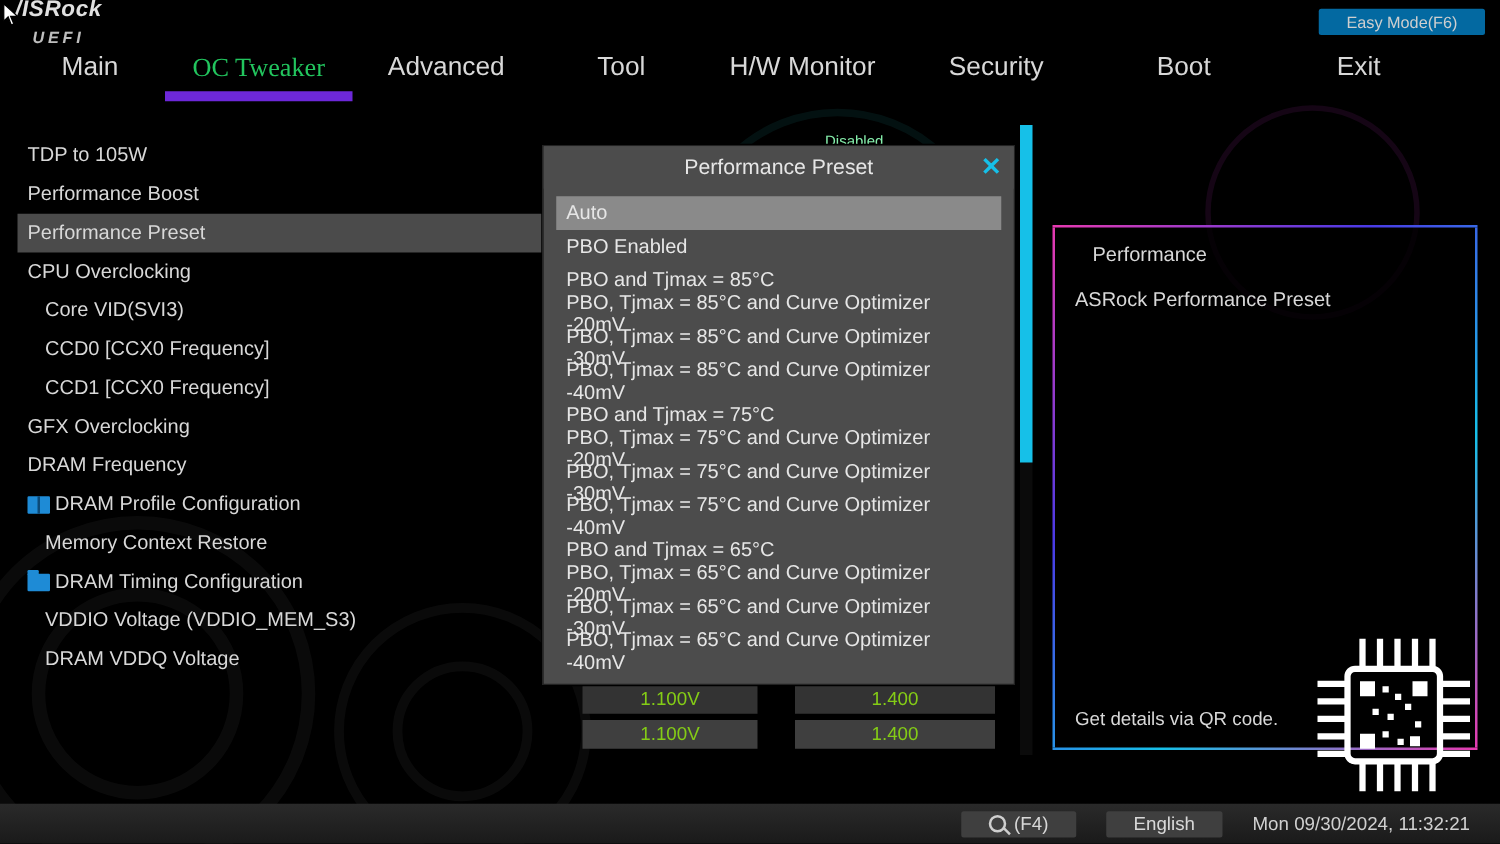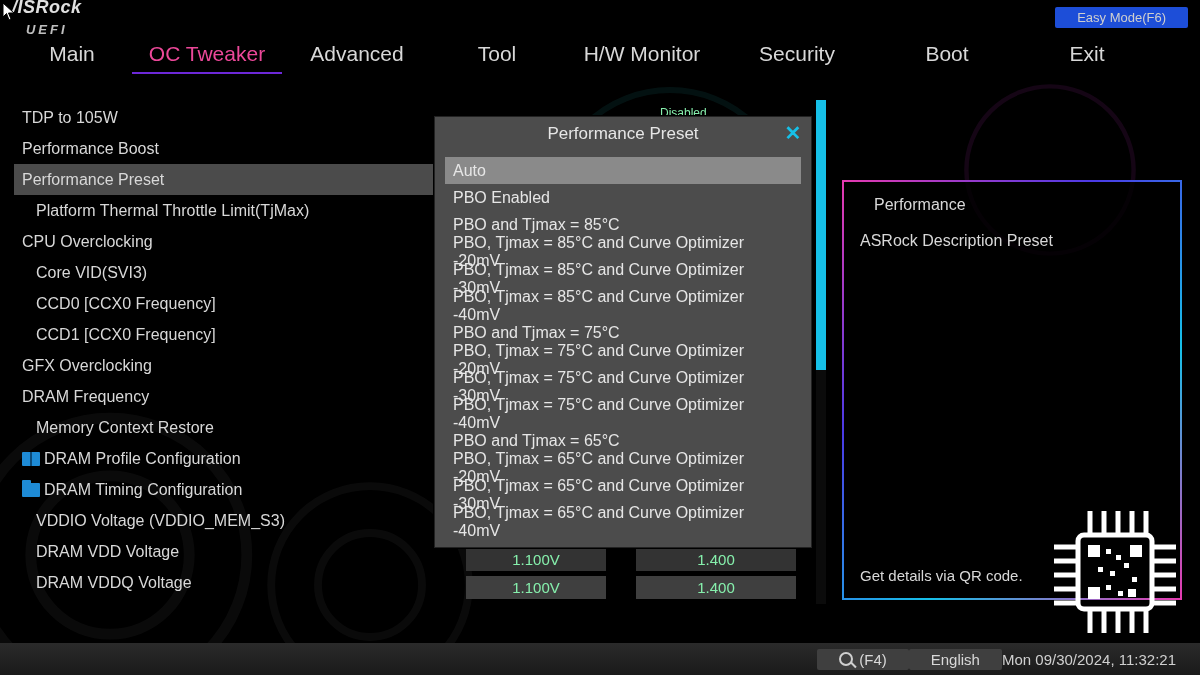--- a/index.html
+++ b/index.html
@@ -8,41 +8,41 @@
 
   
   .bg-gears { position: absolute; inset: 0; pointer-events: none; opacity: 0.10; z-index: 0; }
   .bg-gears svg { position: absolute; }
 
   
   .header { position: relative; z-index: 2; padding: 4px 12px 0 12px; }
   .brand-row { display: flex; align-items: center; justify-content: space-between; height: 26px; }
   .brand { font-weight: 700; font-style: italic; font-size: 18px; letter-spacing: 0.5px; color: #e0e0e0; display:flex; align-items:center; gap:4px;flex-direction:column;}
   .brand .uefi { font-style: italic; font-weight: 700; font-size: 13px; opacity: 0.85; letter-spacing: 3px; }
-  .easy-mode { background: #1d4ed8; color: #cfcfcf; padding: 3px 22px; font-size: 13px; border-radius: 2px; cursor: pointer; text-align: center; }
+  .easy-mode { background: #0369a1; color: #cfcfcf; padding: 3px 22px; font-size: 13px; border-radius: 2px; cursor: pointer; text-align: center; }
 
   .tabs { display: flex; gap: 0; margin-top: 6px; border-bottom: 0; }
   .tab { flex: none; padding: 6px 0; font-size: 21px; color: #d8d8d8; cursor: pointer; text-align: center; }
-  .tab.active { color: #ec4899; border-bottom: 2px solid #6d28d9; }
+  .tab.active { color: #22c55e; border-bottom: 8px solid #6d28d9; font-family: Liberation Serif, serif; }
 
   
   .main { position: relative; z-index: 1; display: flex; padding: 28px 4px 0 14px; height: 560px; }
   .left-col { width: 440px; flex: none; }
   .mid-col  { width: 370px; flex: none; padding-left: 20px; }
 
   .setting-row { display: flex; align-items: center; height: 31px; font-size: 16px; padding-left: 8px; }
   .setting-row.indent { padding-left: 22px; }
   .setting-row.selected { background: #4b4b4b; }
   .setting-row .icon-slot { width: 22px; display: inline-flex; align-items: center; }
   .folder-blue { width: 18px; height: 14px; background: #1e8bd6; border-radius: 1px; position: relative; }
   .folder-blue::before { content:''; position:absolute; top:-3px; left:0; width:9px; height:4px; background:#1e8bd6; border-radius:1px 1px 0 0;}
   .book-icon { width: 18px; height: 14px; background: #1e8bd6; border-radius: 1px; position:relative; }
   .book-icon::after { content:''; position:absolute; left:8px; top:0; width:2px; height:100%; background:#0c4a78; }
 
-  .value-box { background: #3f3f3f; color: #86efac; font-size: 15px; text-align: center; padding: 3px 0; margin-bottom: 4px; width: 140px; }
+  .value-box { background: #3f3f3f; color: #84cc16; font-size: 15px; text-align: center; padding: 3px 0; margin-bottom: 4px; width: 140px; }
   .value-pair { display:flex; gap:30px; }
 
   
   .scroll-rail { position:absolute; left: 816px; top: 100px; width: 10px; height: 504px; background: #0b0b0b; }
   .scroll-thumb { position:absolute; left: 816px; top: 100px; width: 10px; height: 270px; background: #16c0e8; }
 
   
   .bg-value { position:absolute; color:#86efac; font-size:12px; }
 
   
@@ -57,21 +57,21 @@
   
   .modal { position: absolute; z-index: 5; left: 434px; top: 116px; width: 378px; background: #4c4c4c; border: 1px solid #222; box-shadow: 0 0 0 1px #000; }
   .modal-title-row { display:flex; align-items:center; justify-content:center; position:relative; height: 34px; background:#4c4c4c; }
   .modal-title { font-size: 17px; color:#e6e6e6; }
   .modal-close { position:absolute; right:8px; top:6px; width:20px; height:20px; color:#16c0e8; font-weight:700; font-size:20px; cursor:pointer; display:flex; align-items:center; justify-content:center;}
   .modal-list { padding: 6px 10px 12px 10px; }
   .modal-item { height: 27px; display:flex; align-items:center; padding: 0 8px; font-size: 16px; color:#e6e6e6; cursor:pointer; }
   .modal-item.selected { background: #8a8a8a; }
 
   
-  .footer { position:absolute; bottom:0; left:0; right:0; height: 32px; background: linear-gradient(#2a2a2a,#1a1a1a); display:flex; align-items:center; justify-content:flex-end; padding: 12px 24px; font-size: 15px; z-index:3; }
+  .footer { position:absolute; bottom:0; left:0; right:0; height: 32px; background: linear-gradient(#2a2a2a,#1a1a1a); display:flex; align-items:center; justify-content:flex-end; gap: 24px; padding: 12px 24px; font-size: 15px; z-index:3; }
   .footer .lang-btn, .footer .search-btn { background:#3f3f3f; padding: 2px 22px; border-radius:2px; display:flex; align-items:center; gap:6px; cursor:pointer;}
   .footer .clock { color:#d0d0d0; }
 
   .mag { width:14px; height:14px; border:2px solid #cfcfcf; border-radius:50%; position:relative; }
   .mag::after { content:''; position:absolute; width:7px; height:2px; background:#cfcfcf; transform:rotate(45deg); right:-6px; bottom:-2px; }
 
   .cursor { position:absolute; top:2px; left:2px; z-index:20; }
 </style>
 </head>
 <body>
@@ -133,84 +133,78 @@
   <div class="left-col" id="settings-list">
       <div class="setting-row">
         <span>TDP to 105W</span>
       </div>
       <div class="setting-row">
         <span>Performance Boost</span>
       </div>
       <div class="setting-row selected">
         <span>Performance Preset</span>
       </div>
-      <div class="setting-row indent">
-        <span>Platform Thermal Throttle Limit(TjMax)</span>
-      </div>
       <div class="setting-row">
         <span>CPU Overclocking</span>
       </div>
       <div class="setting-row indent">
         <span>Core VID(SVI3)</span>
       </div>
       <div class="setting-row indent">
         <span>CCD0 [CCX0 Frequency]</span>
       </div>
       <div class="setting-row indent">
         <span>CCD1 [CCX0 Frequency]</span>
       </div>
       <div class="setting-row">
         <span>GFX Overclocking</span>
       </div>
       <div class="setting-row">
         <span>DRAM Frequency</span>
-      </div>
-      <div class="setting-row indent">
-        <span>Memory Context Restore</span>
       </div>
       <div class="setting-row">
         <span class="icon-slot">
           <span class="book-icon"></span>
         </span>
         <span>DRAM Profile Configuration</span>
       </div>
+      <div class="setting-row indent">
+        <span>Memory Context Restore</span>
+      </div>
       <div class="setting-row">
         <span class="icon-slot">
           <span class="folder-blue"></span>
         </span>
         <span>DRAM Timing Configuration</span>
       </div>
       <div class="setting-row indent">
         <span>VDDIO Voltage (VDDIO_MEM_S3)</span>
       </div>
       <div class="setting-row indent">
-        <span>DRAM VDD Voltage</span>
-      </div>
-      <div class="setting-row indent">
         <span>DRAM VDDQ Voltage</span>
       </div>
     </div>
   <div class="mid-col"></div>
 </div>
 
 <div style="position:absolute; left:466px; top:548px; z-index:1;" class="value-pair">
   <div class="value-box" style="background:#333;">1.100V</div>
   <div class="value-box" style="background:#333; width:160px;">1.400</div>
 </div>
 <div style="position:absolute; left:466px; top:576px; z-index:1;" class="value-pair">
   <div class="value-box">1.100V</div>
   <div class="value-box" style="width:160px;">1.400</div>
 </div>
 
 <div class="scroll-rail"></div>
 <div class="scroll-thumb"></div>
 
 <div class="desc-panel">
   <div class="desc-title">Performance</div>
-  <div class="desc-body">ASRock Description Preset</div>
+  <div class="desc-body">ASRock Performance Preset</div>
   <div class="desc-foot">Get details via QR code.</div>
 </div>
 
 <svg class="chip-mark" width="150" height="150" viewBox="0 0 150 150">
   <g stroke="#fff" stroke-width="5" fill="none">
     <rect x="38" y="38" width="74" height="74" rx="6"></rect>
 
     <g stroke-width="5">
       <line x1="50" y1="38" x2="50" y2="14"></line>
         <line x1="64" y1="38" x2="64" y2="14"></line>

